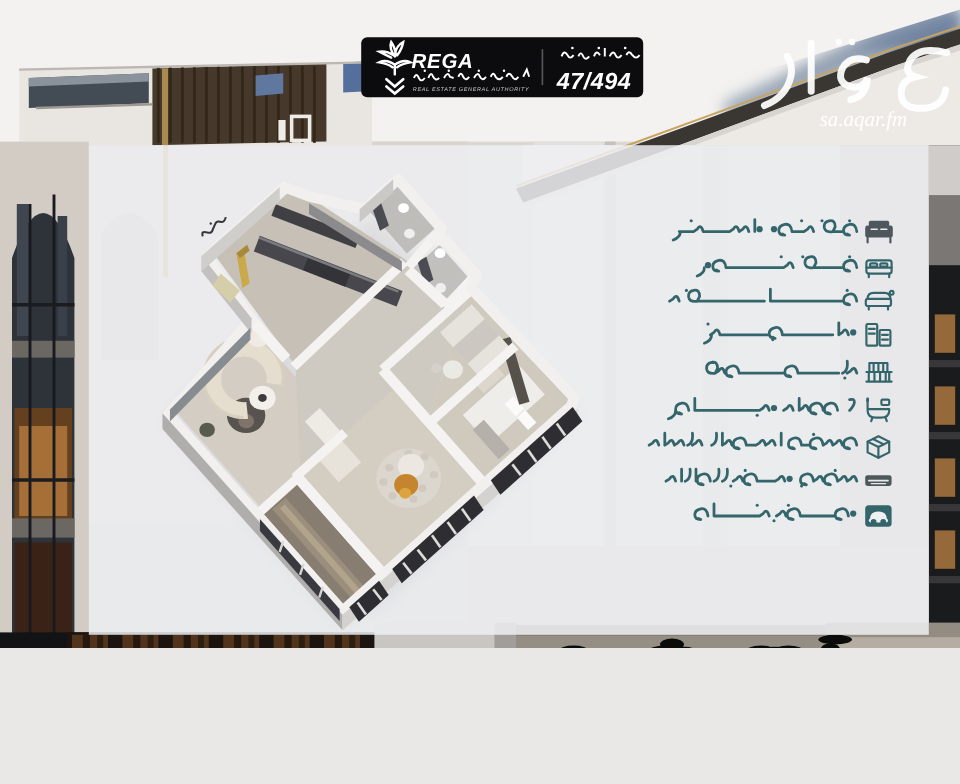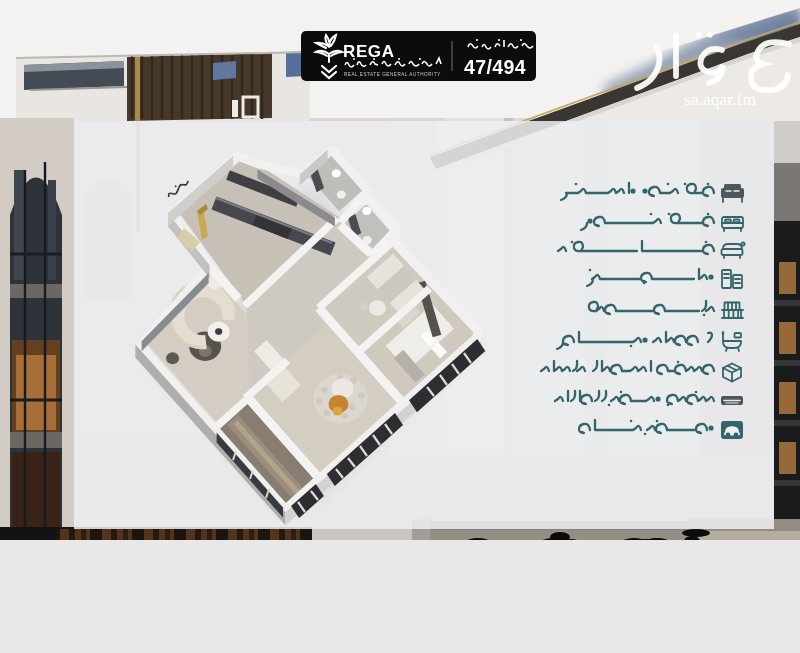--- a/index.html
+++ b/index.html
@@ -1,15 +1,15 @@
 <!DOCTYPE html>
 <html><head><meta charset="utf-8">
 <style>
 html,body{margin:0;padding:0;background:#e9e8e7;}
-#stage{position:relative;width:800px;height:540px;overflow:hidden;font-family:"Liberation Sans",sans-serif;}
+#stage{position:relative;width:800px;height:540px;overflow:hidden;font-family:"Liberation Sans",sans-serif;font-style:italic;}
 </style></head>
 <body>
 <div id="stage">
 <svg width="800" height="653" viewBox="0 0 800 653">
 <defs>
 <filter id="blur8" x="-20%" y="-20%" width="140%" height="140%">
           <feGaussianBlur stdDeviation="8"></feGaussianBlur>
         </filter>
 <filter id="blur6" x="-30%" y="-30%" width="160%" height="160%">
           <feGaussianBlur stdDeviation="6"></feGaussianBlur>

